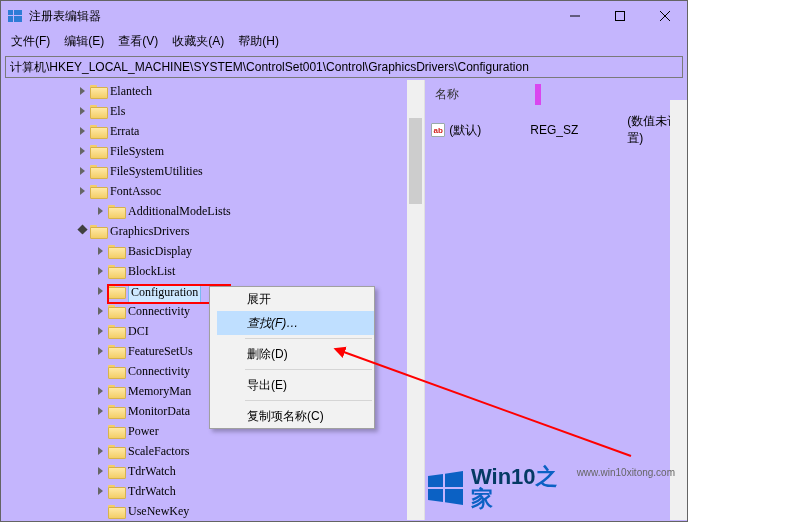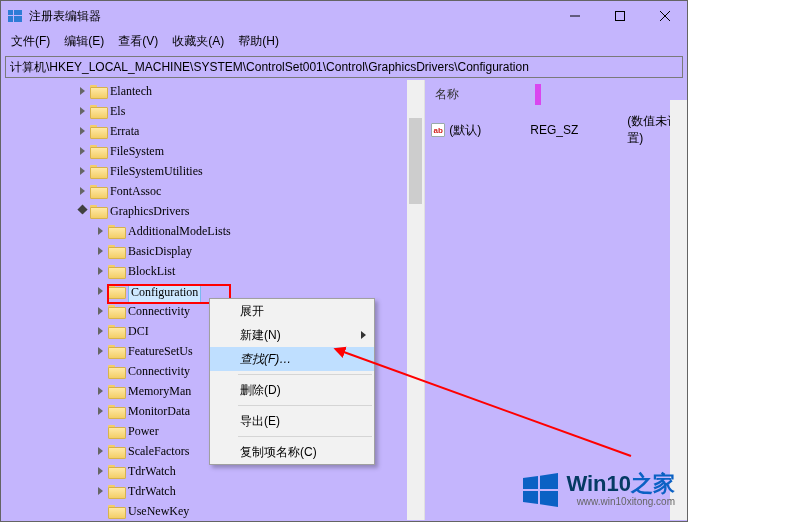--- a/index.html
+++ b/index.html
@@ -39,21 +39,21 @@
   .val-row { display: flex; align-items: center; height: 18px; font-size: 12px; margin-top: 16px; }
   .val-icon { width: 16px; height: 14px; margin-right: 4px; position: relative; background: #fff; border: 1px solid #9aa; border-radius: 1px; font-size: 8px; color: #d02020; font-weight: bold; display: flex; align-items: center; justify-content: center; }
   .ctx-menu { position: absolute; background: #f2f2f2; border: 1px solid #a0a0a0; box-shadow: 3px 3px 4px rgba(0,0,0,0.25); width: 166px; z-index: 20; }
   .ctx-item { height: 24px; display: flex; align-items: center; padding-left: 30px; font-size: 12px; position: relative; }
   .ctx-item.highlight { background: #bfdfff; font-style: italic; }
   .ctx-item.has-sub::before { content: ""; position: absolute; right: 8px; top: 8px; width: 0; height: 0; border-top: 4px solid transparent; border-bottom: 4px solid transparent; border-left: 5px solid #333; }
   .ctx-menu .divider { height: 1px; background: #d5d5d5; margin: 3px 2px 3px 28px; }
   .arrow-line { position: absolute; pointer-events: none; z-index: 30; }
   .watermark { position: absolute; right: 12px; bottom: 10px; display: flex; align-items: center; gap: 6px; z-index: 5; }
   .win-logo { width: 40px; height: 40px; }
-  .wm-text { display: flex; flex-direction: column; line-height: 1; align-items: flex-end; }
+  .wm-text { display: flex; flex-direction: row; line-height: 1; }
   .wm-main { font-size: 22px; font-weight: 600; color: #053a64; }
   .wm-sub  { font-size: 10px; color: #666; margin-top: 2px; }
   .values .vscroll-right { position: absolute; right: 0; top: 20px; width: 17px; bottom: 0; background: #f0f0f0; }
 </style>
 </head>
 <body>
 
 <div class="window">
 
   <div class="titlebar">
@@ -130,30 +130,30 @@
             <span class="folder"></span>
             <span class="label">FileSystemUtilities</span>
           </div>
           <div class="row">
             <span class="spacer" style="width: 72px;"></span>
             <span class="expander closed"></span>
             <span class="folder"></span>
             <span class="label">FontAssoc</span>
           </div>
           <div class="row">
+            <span class="spacer" style="width: 90px;"></span>
+            <span class="expander closed"></span>
+            <span class="folder"></span>
+            <span class="label">AdditionalModeLists</span>
+          </div>
+          <div class="row">
             <span class="spacer" style="width: 72px;"></span>
             <span class="expander open"></span>
             <span class="folder"></span>
             <span class="label">GraphicsDrivers</span>
-          </div>
-          <div class="row">
-            <span class="spacer" style="width: 90px;"></span>
-            <span class="expander closed"></span>
-            <span class="folder"></span>
-            <span class="label">AdditionalModeLists</span>
           </div>
           <div class="row">
             <span class="spacer" style="width: 90px;"></span>
             <span class="expander closed"></span>
             <span class="folder"></span>
             <span class="label">BasicDisplay</span>
           </div>
           <div class="row">
             <span class="spacer" style="width: 90px;"></span>
             <span class="expander closed"></span>
@@ -230,23 +230,22 @@
             <span class="spacer" style="width: 90px;"></span>
             <span class="expander "></span>
             <span class="folder"></span>
             <span class="label">UseNewKey</span>
           </div>
         </div>
 
       <div class="highlight-box" style="left:106px; top:204px; width:124px; height:20px;"></div>
       <div class="highlight-box" style="left:208px; top:254px; width:166px; height:24px;"></div>
 
-      <div class="ctx-menu" id="ctx-menu" style="left:208px; top:218px;">
+      <div class="ctx-menu" id="ctx-menu" style="left:208px; top:206px;padding-left:7px;">
           <div class="ctx-item">展开</div>
-          <div class="ctx-item has-sub">新建(N)</div>
           <div class="ctx-item highlight">查找(F)…</div>
           <div class="divider"></div>
           <div class="ctx-item">删除(D)</div>
           <div class="divider"></div>
           <div class="ctx-item">导出(E)</div>
           <div class="divider"></div>
           <div class="ctx-item">复制项名称(C)</div>
         </div>
 
       <div class="vscroll">

